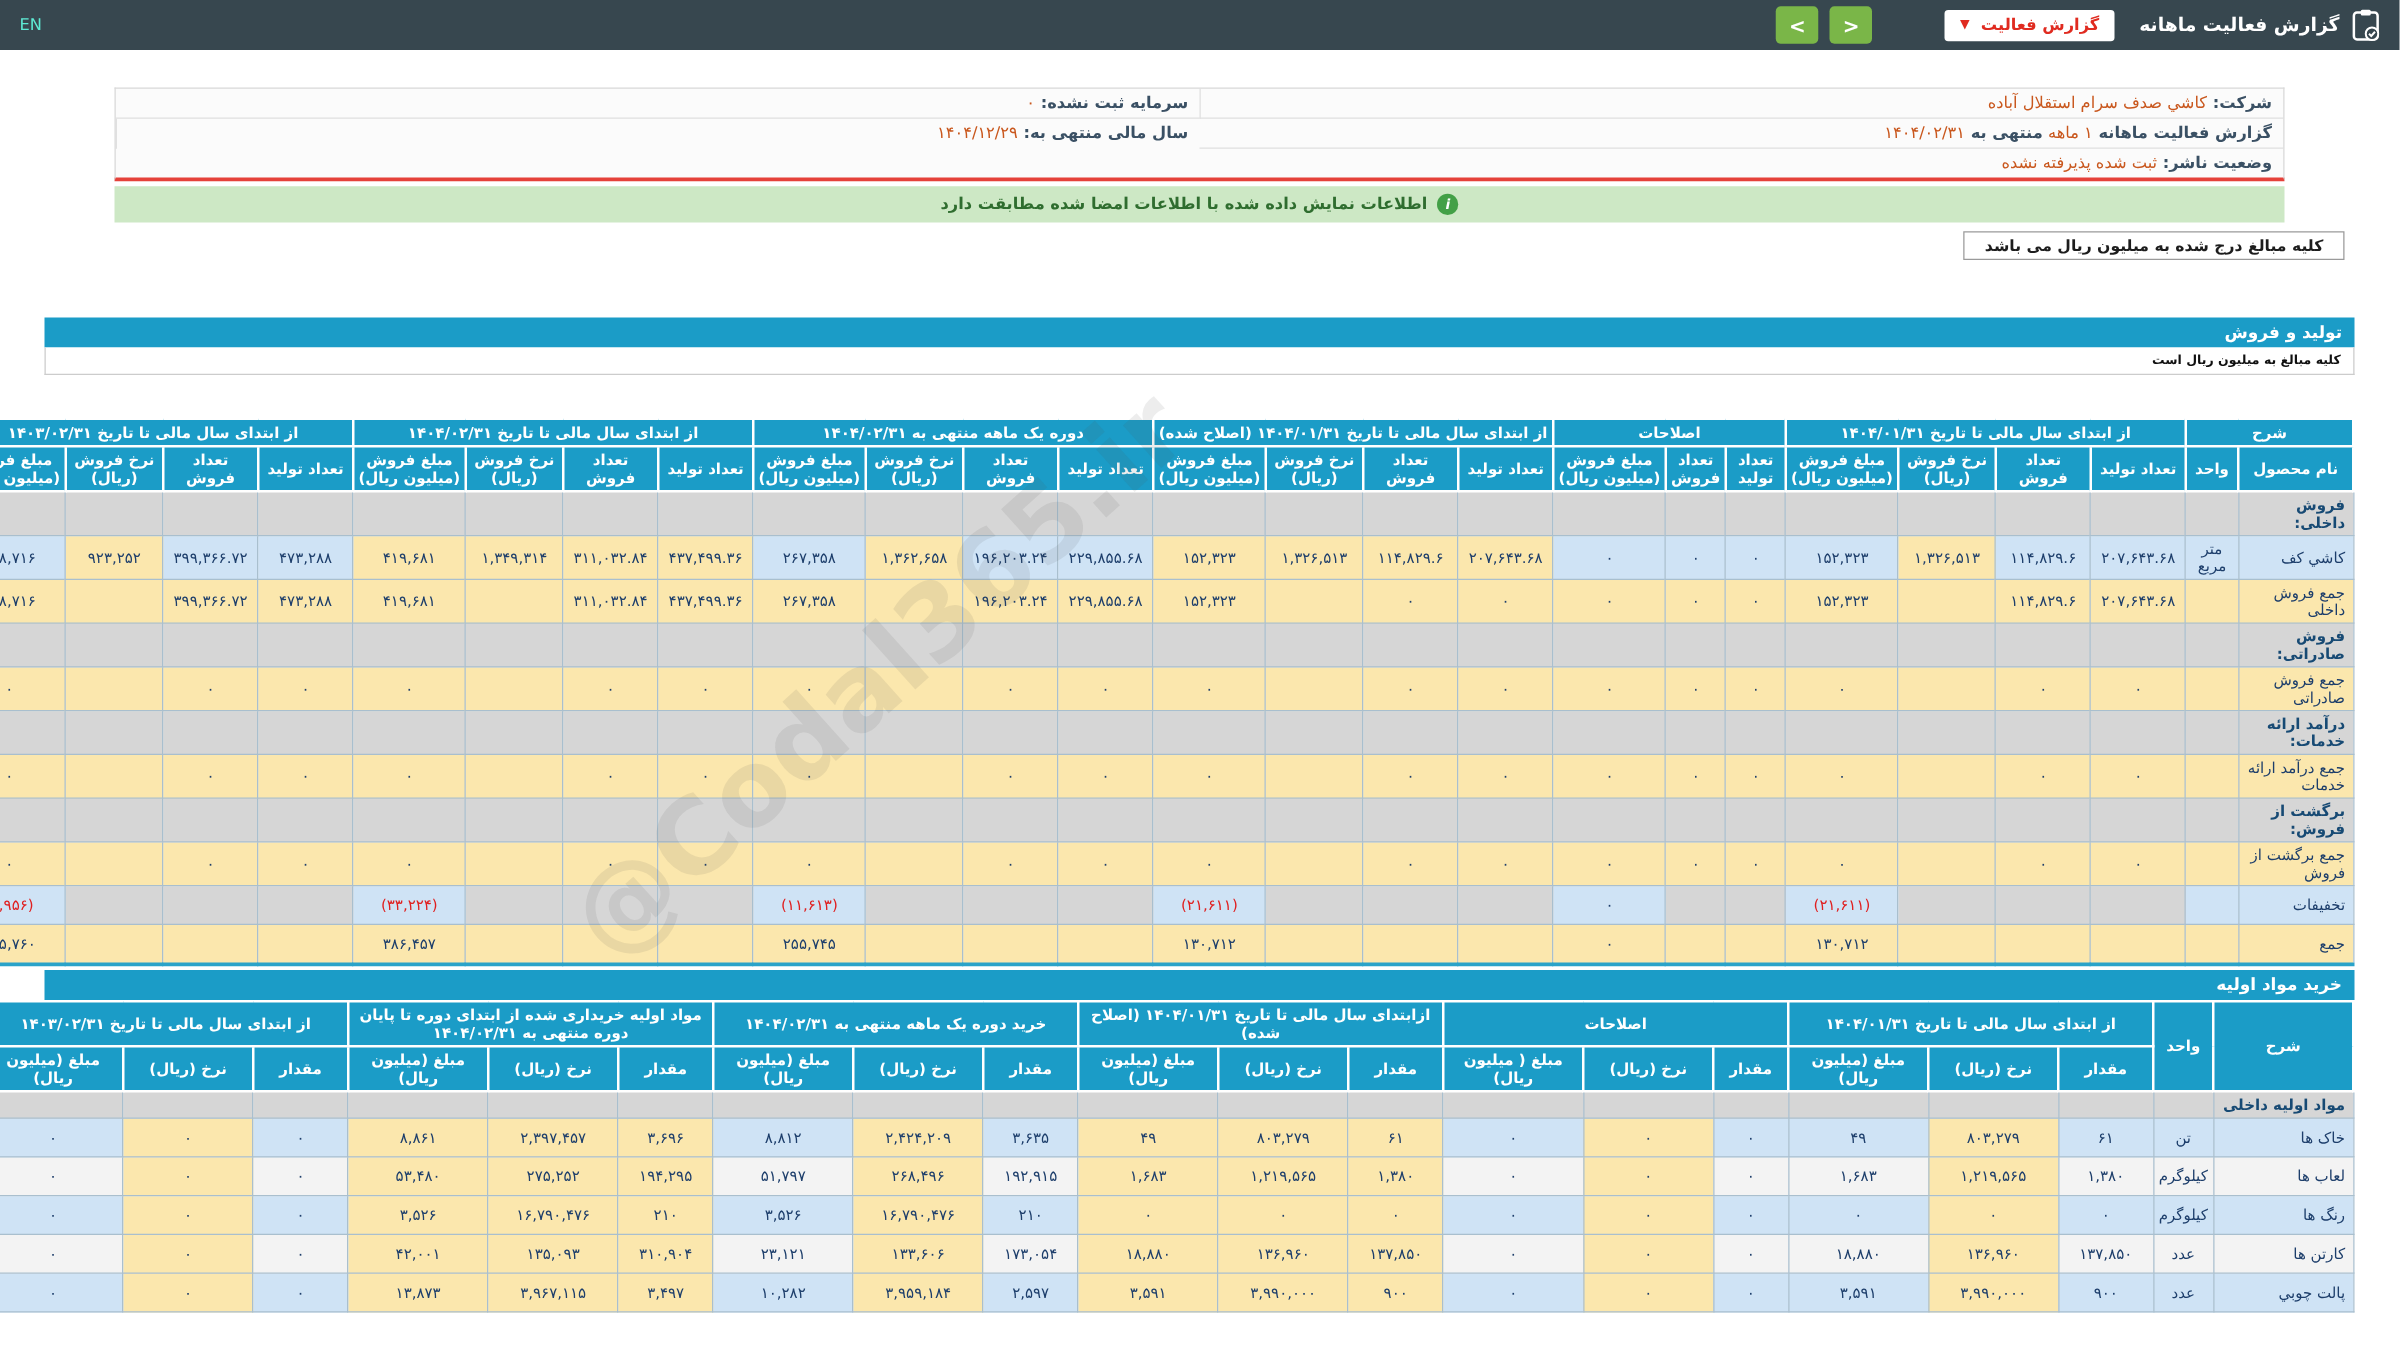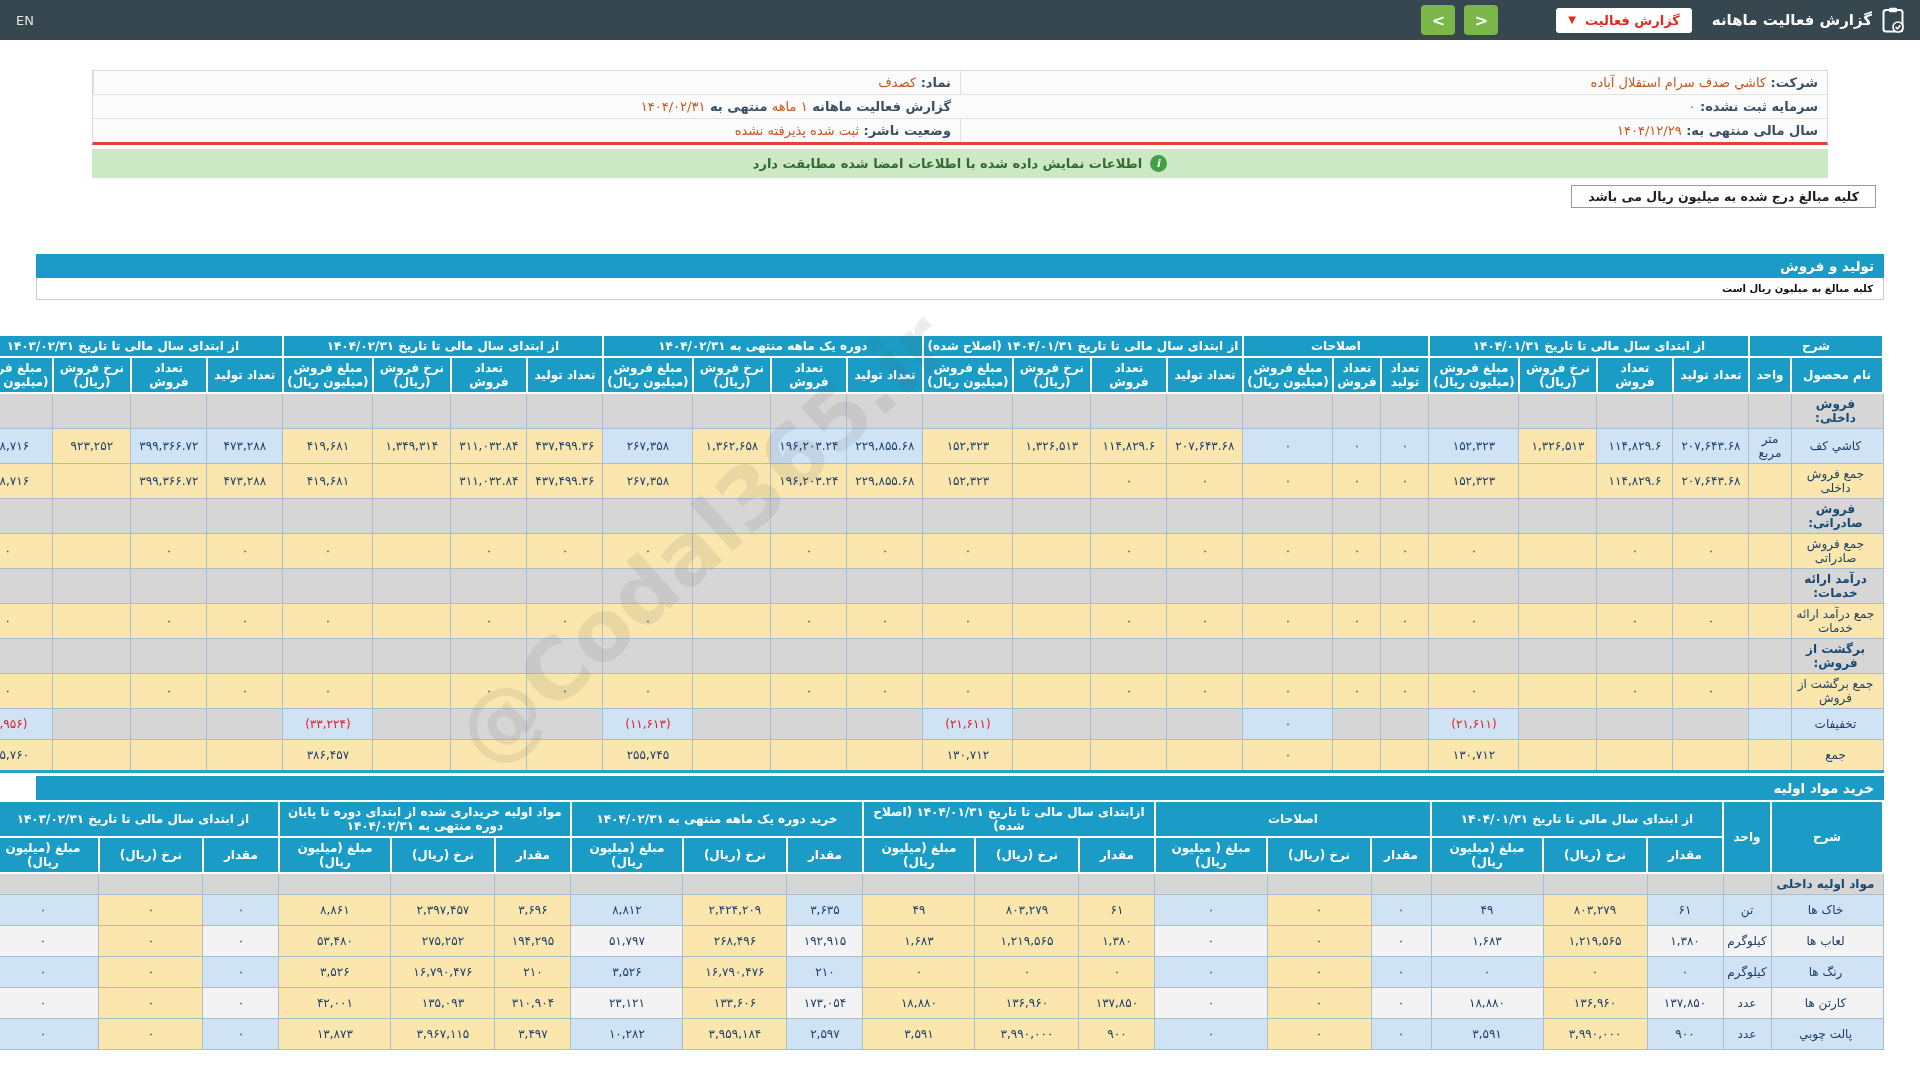--- a/index.html
+++ b/index.html
@@ -8,21 +8,21 @@
   
   .topbar{height:40px;background:#37474f;display:flex;align-items:center;padding:0 16px;box-sizing:border-box}
   .clip-icon{width:22px;height:26px;margin-left:10px}
   .tb-title{color:#fff;font-size:15px;font-weight:bold}
   .dropdown{background:#fff;border-radius:3px;color:#e02b20;font-weight:bold;font-size:13px;
             padding:5px 12px;margin-right:20px;display:flex;gap:9px;align-items:center;cursor:pointer}
   .dd-caret{font-size:10px;line-height:1}
   .navbtns{display:flex;gap:9px;margin-right:58px}
   .navbtn{width:34px;height:30px;background:#7ab648;border-radius:4px;color:#fff;font-weight:bold;
           font-size:16px;display:flex;align-items:center;justify-content:center;cursor:pointer}
-  .lang{margin-right:auto;color:#e5e5e5;font-size:13px;cursor:pointer}
+  .lang{margin-right:auto;color:#5eead4;font-size:13px;cursor:pointer}
   
   .info{margin:30px 92px 0;border:1px solid #d9d9d9;border-bottom:3px solid #e5413a;background:#fbfbfb;
         display:grid;grid-template-columns:1fr 1fr}
   .info-cell{padding:3px 9px;font-size:13px;line-height:17px;border-bottom:1px solid #e0e0e0;min-height:17px}
   .info-cell.rightcol{border-left:1px solid #e0e0e0}
   .info-cell.lastrow{border-bottom:none}
   .info-cell b{color:#3a5064;font-weight:bold}
   .info-cell .hl{color:#c9571d}
   
   .notice{margin:4px 92px 0;background:#cde8c5;height:29px;display:flex;align-items:center;
@@ -43,21 +43,21 @@
   table.dt{margin:0 36px;border-collapse:collapse;table-layout:fixed;width:1848px;background:#fff}
   table.dt.gap{margin-top:34px}
   table.dt th{background:#1b9cc7;color:#fff;font-size:12px;font-weight:bold;border:2px solid #fff;
               padding:3px 2px;text-align:center;vertical-align:middle}
   table.dt td{border:1px solid #a9bfce;font-size:12px;color:#1d3e6b;text-align:center;
               vertical-align:middle;padding:3px 3px;word-wrap:break-word}
   table.dt .c-b{background:#cfe3f5}
   table.dt .c-y{background:#fbe7ad}
   table.dt .c-g{background:#d6d6d6}
   table.dt .c-w{background:#f3f3f3}
-  table.dt td.namec{padding-right:6px}
+  table.dt td.namec{text-align:right;padding-right:6px}
   table.dt td.secname{font-weight:bold;color:#174a74}
   table.dt td.neg{color:#e01f1f}
   table.dt.t1{border-bottom:3px solid #2aa3c9}
   tr.sec td{height:14px}
   tr.vrow td{height:24px}
   
   .wm{position:absolute;left:470px;top:700px;font-size:84px;font-weight:bold;
       color:rgba(80,80,80,.10);transform:rotate(-42deg);transform-origin:left center;
       direction:ltr;pointer-events:none;white-space:nowrap;z-index:5}
 </style>
@@ -78,21 +78,20 @@
   </span>
   <span class="navbtns">
     <span class="navbtn">&lt;</span>
     <span class="navbtn">&gt;</span>
   </span>
   <span class="lang">EN</span>
 </div>
 
 <div class="info" id="info-grid">
     <div class="info-cell rightcol"><b>شرکت:   </b><span class="hl">کاشي صدف سرام استقلال آباده </span></div>
-    <div class="info-cell rightcol"><b>نماد:   </b><span class="hl">کصدف </span></div>
     <div class="info-cell"><b>سرمایه ثبت نشده:   </b><span class="hl">۰ </span></div>
     <div class="info-cell"><b>گزارش فعالیت ماهانه  </b><span class="hl">۱ ماهه </span><b>منتهی به  </b><span class="hl">۱۴۰۴/۰۲/۳۱ </span></div>
     <div class="info-cell rightcol lastrow"><b>سال مالی منتهی به:   </b><span class="hl">۱۴۰۴/۱۲/۲۹ </span></div>
     <div class="info-cell lastrow"><b>وضعیت ناشر:   </b><span class="hl">ثبت شده پذیرفته نشده </span></div>
   </div>
 
 <div class="notice">
   <span class="info-ic">i</span>
   <span>اطلاعات نمایش داده شده با اطلاعات امضا شده مطابقت دارد</span>
 </div>

